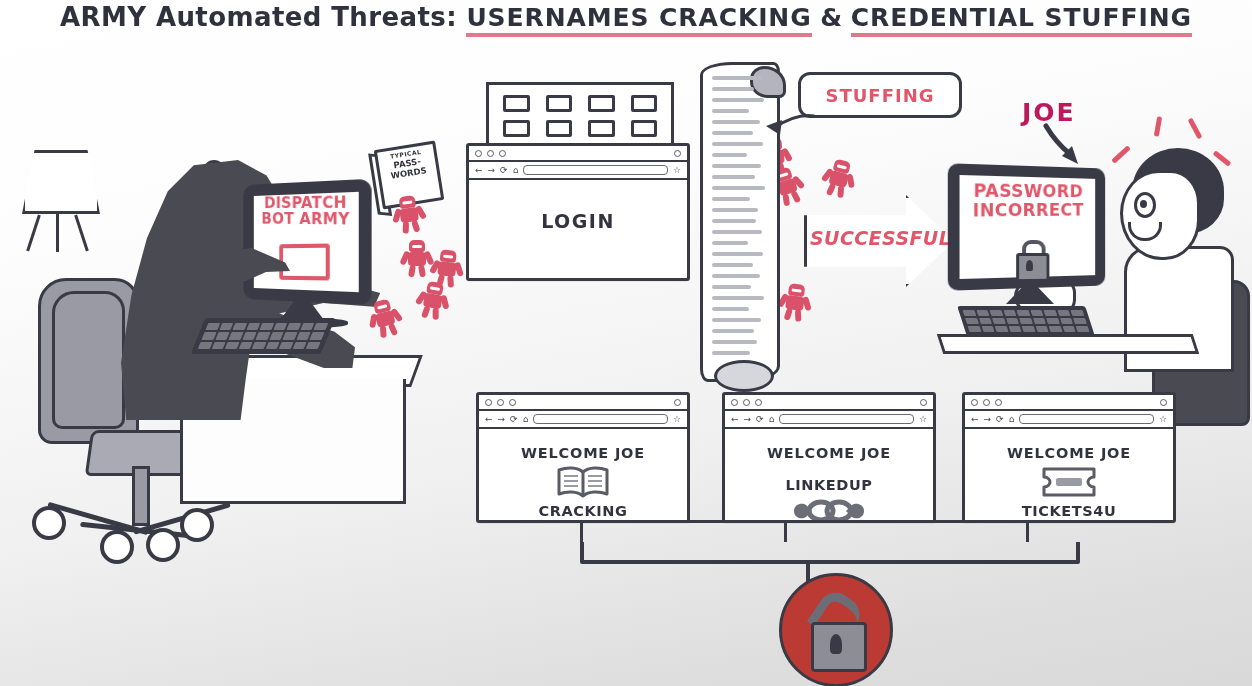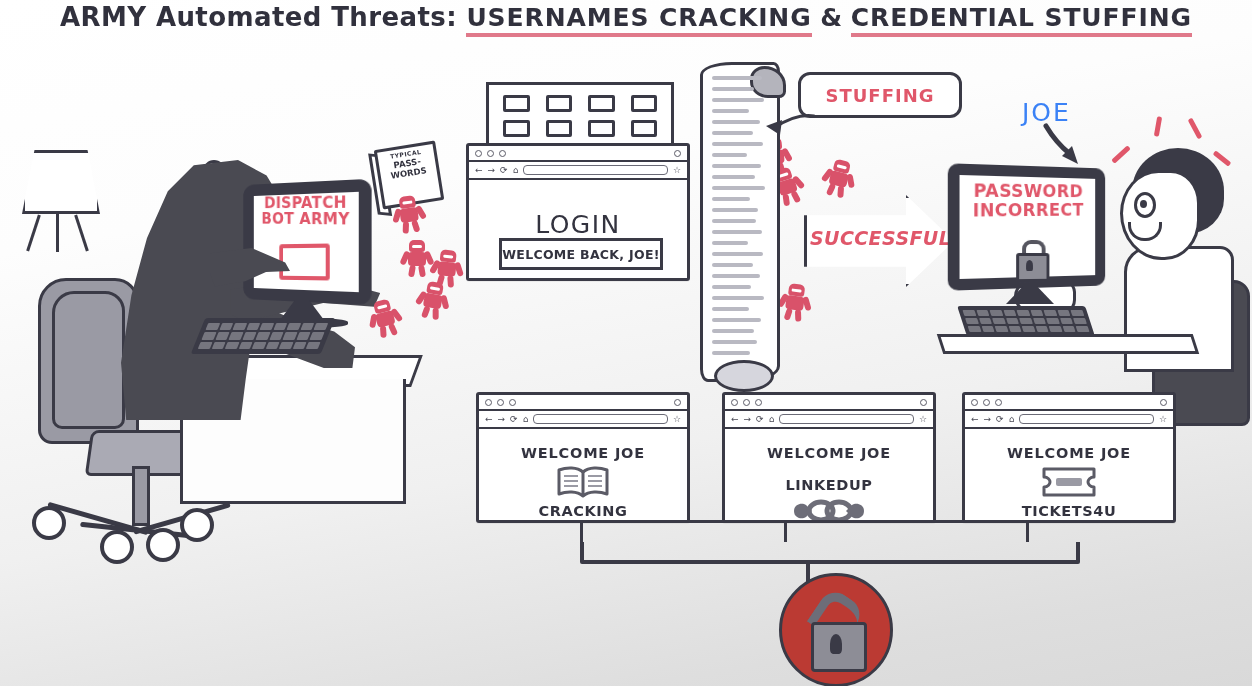--- a/index.html
+++ b/index.html
@@ -148,21 +148,21 @@
   .browser .bar1 .rdot{position:absolute;right:6px;width:5px;height:5px;border:1.5px solid #5c5c68;border-radius:50%;}
   .browser .bar2{position:relative;height:16px;border-bottom:2px solid #3a3a46;display:flex;align-items:center;gap:5px;padding:0 6px;}
   .browser .nav{font-size:9px;color:#4a4a56;line-height:1;}
   .browser .urlbar{flex:1;height:8px;border:1.5px solid #6a6a76;border-radius:4px;background:#fff;}
   .browser .star{font-size:9px;color:#4a4a56;}
   .browser .page{position:relative;background:#fff;height:calc(100% - 34px);}
 
   
   #login-window{left:466px;top:143px;width:218px;height:132px;}
   #login-window .heading{position:absolute;top:30px;left:0;width:100%;text-align:center;
-    font-size:25px;font-weight:400;color:#33333f;letter-spacing:1.5px;}
+    font-size:19px;font-weight:700;color:#33333f;letter-spacing:1.5px;}
   #login-field{position:absolute;top:58px;left:30px;width:158px;height:26px;border:3px solid #3a3a46;
     display:flex;align-items:center;justify-content:center;
     font-size:12.5px;font-weight:700;color:#33333f;letter-spacing:.3px;}
 
   
   #captcha-panel{left:486px;top:82px;width:182px;height:62px;border:3px solid #3a3a46;border-bottom:none;background:#fff;}
   #captcha-panel .grid{position:absolute;inset:10px 14px;display:grid;grid-template-columns:repeat(4,1fr);
     grid-template-rows:repeat(2,1fr);gap:8px 16px;}
   #captcha-panel .grid i{border:3px solid #3a3a46;border-radius:2px;display:block;}
 
@@ -198,21 +198,21 @@
   #usernames-arrow{left:760px;top:108px;width:56px;height:44px;}
 
   
   #successful-arrow{left:804px;top:195px;width:150px;height:92px;font-style:italic;}
   #successful-arrow .shape{position:absolute;inset:0;background:#fff;border:3px solid #3a3a46;
     clip-path:polygon(0 22%,68% 22%,68% 0,100% 50%,68% 100%,68% 78%,0 78%);}
   #successful-arrow .txt{position:absolute;left:6px;top:32px;width:104px;text-align:center;
     font-size:19px;font-weight:700;color:#e0576a;letter-spacing:.4px;}
 
   
-  #joe-label{left:1022px;top:98px;font-size:25px;font-weight:400;color:#3b82f6;letter-spacing:2px;}
+  #joe-label{left:1022px;top:98px;font-size:25px;font-weight:700;color:#be185d;letter-spacing:2px;}
   #joe-arrow{left:1040px;top:122px;width:46px;height:44px;}
 
   
   #victim-monitor{left:950px;top:166px;width:160px;height:122px;}
   #victim-monitor .bezel{position:absolute;inset:0;border:11px solid #3a3a46;border-radius:10px;background:#fff;
     transform:perspective(340px) rotateY(11deg);}
   #victim-monitor .msg{position:absolute;left:12px;top:16px;width:136px;text-align:center;
     font-size:17px;font-weight:700;color:#e0576a;line-height:1.1;letter-spacing:.4px;
     transform:perspective(340px) rotateY(11deg);}
   #victim-padlock{position:absolute;left:64px;top:74px;width:32px;height:36px;
@@ -490,21 +490,20 @@
     <div class="bar2">
       <span class="nav">←</span>
       <span class="nav">→</span>
       <span class="nav">⟳</span>
       <span class="nav">⌂</span>
       <span class="urlbar"></span>
       <span class="star">☆</span>
     </div>
     <div class="page">
       <div class="heading">LOGIN</div>
-      <div id="login-field">WELCOME BACK, JOE!</div>
     </div>
   </div>
 
   <div class="abs" id="username-scroll">
     <div class="sheet"></div>
     <div class="curl"></div>
     <div class="lines">
       <i style="width:86%"></i>
         <i style="width:72%"></i>
         <i style="width:90%"></i>

